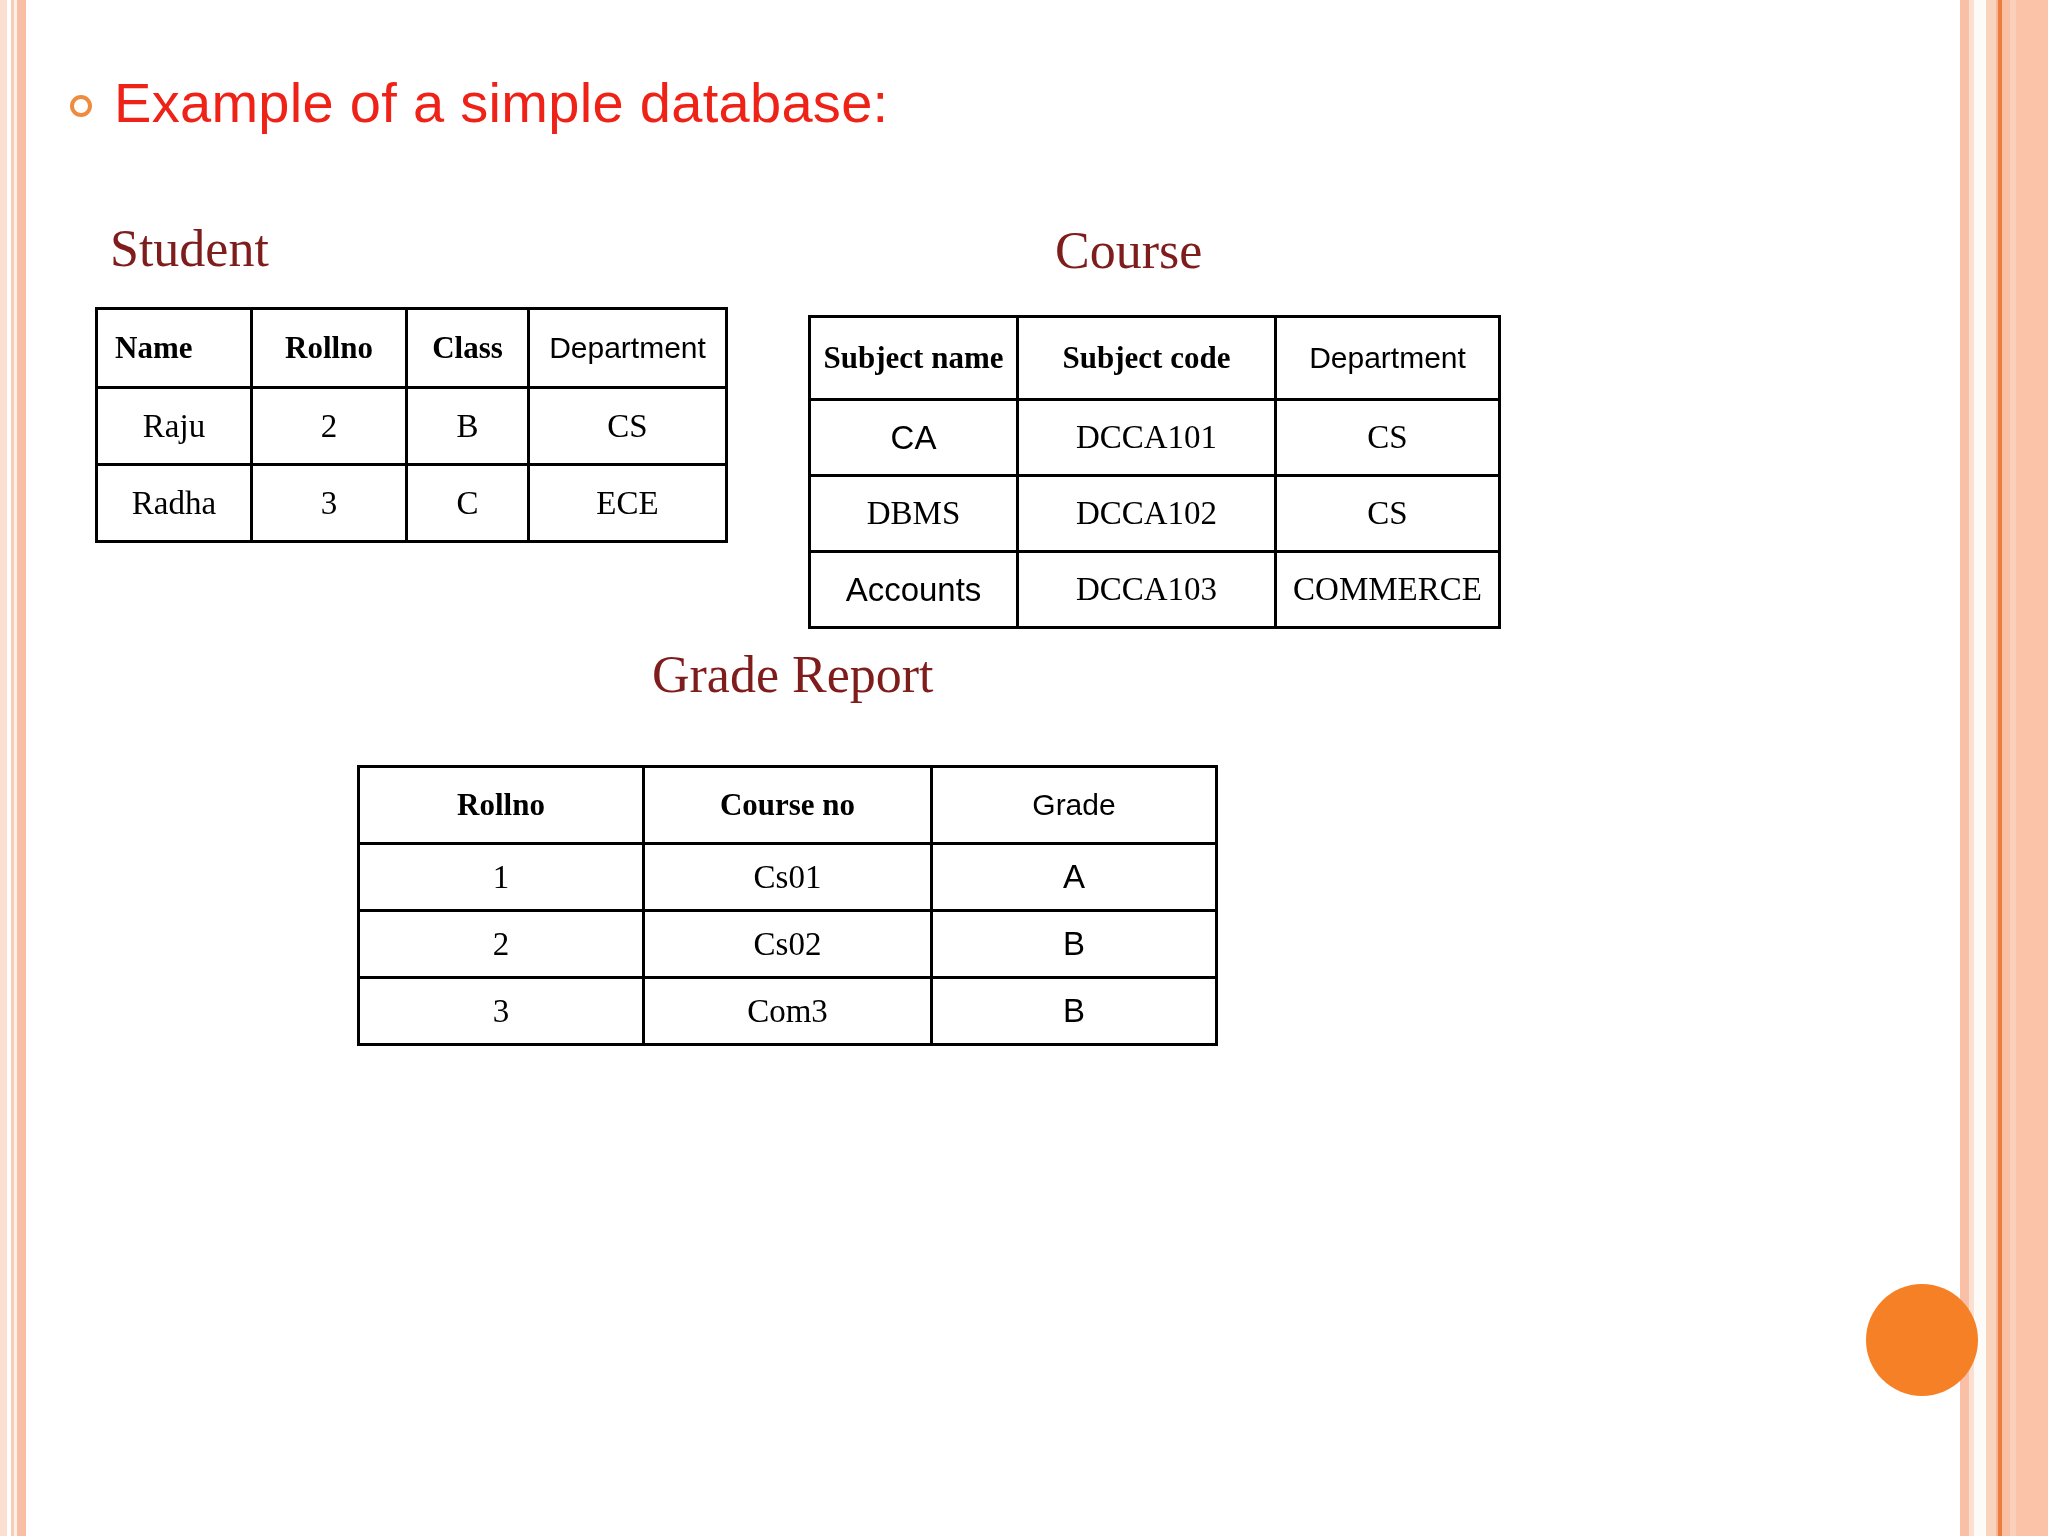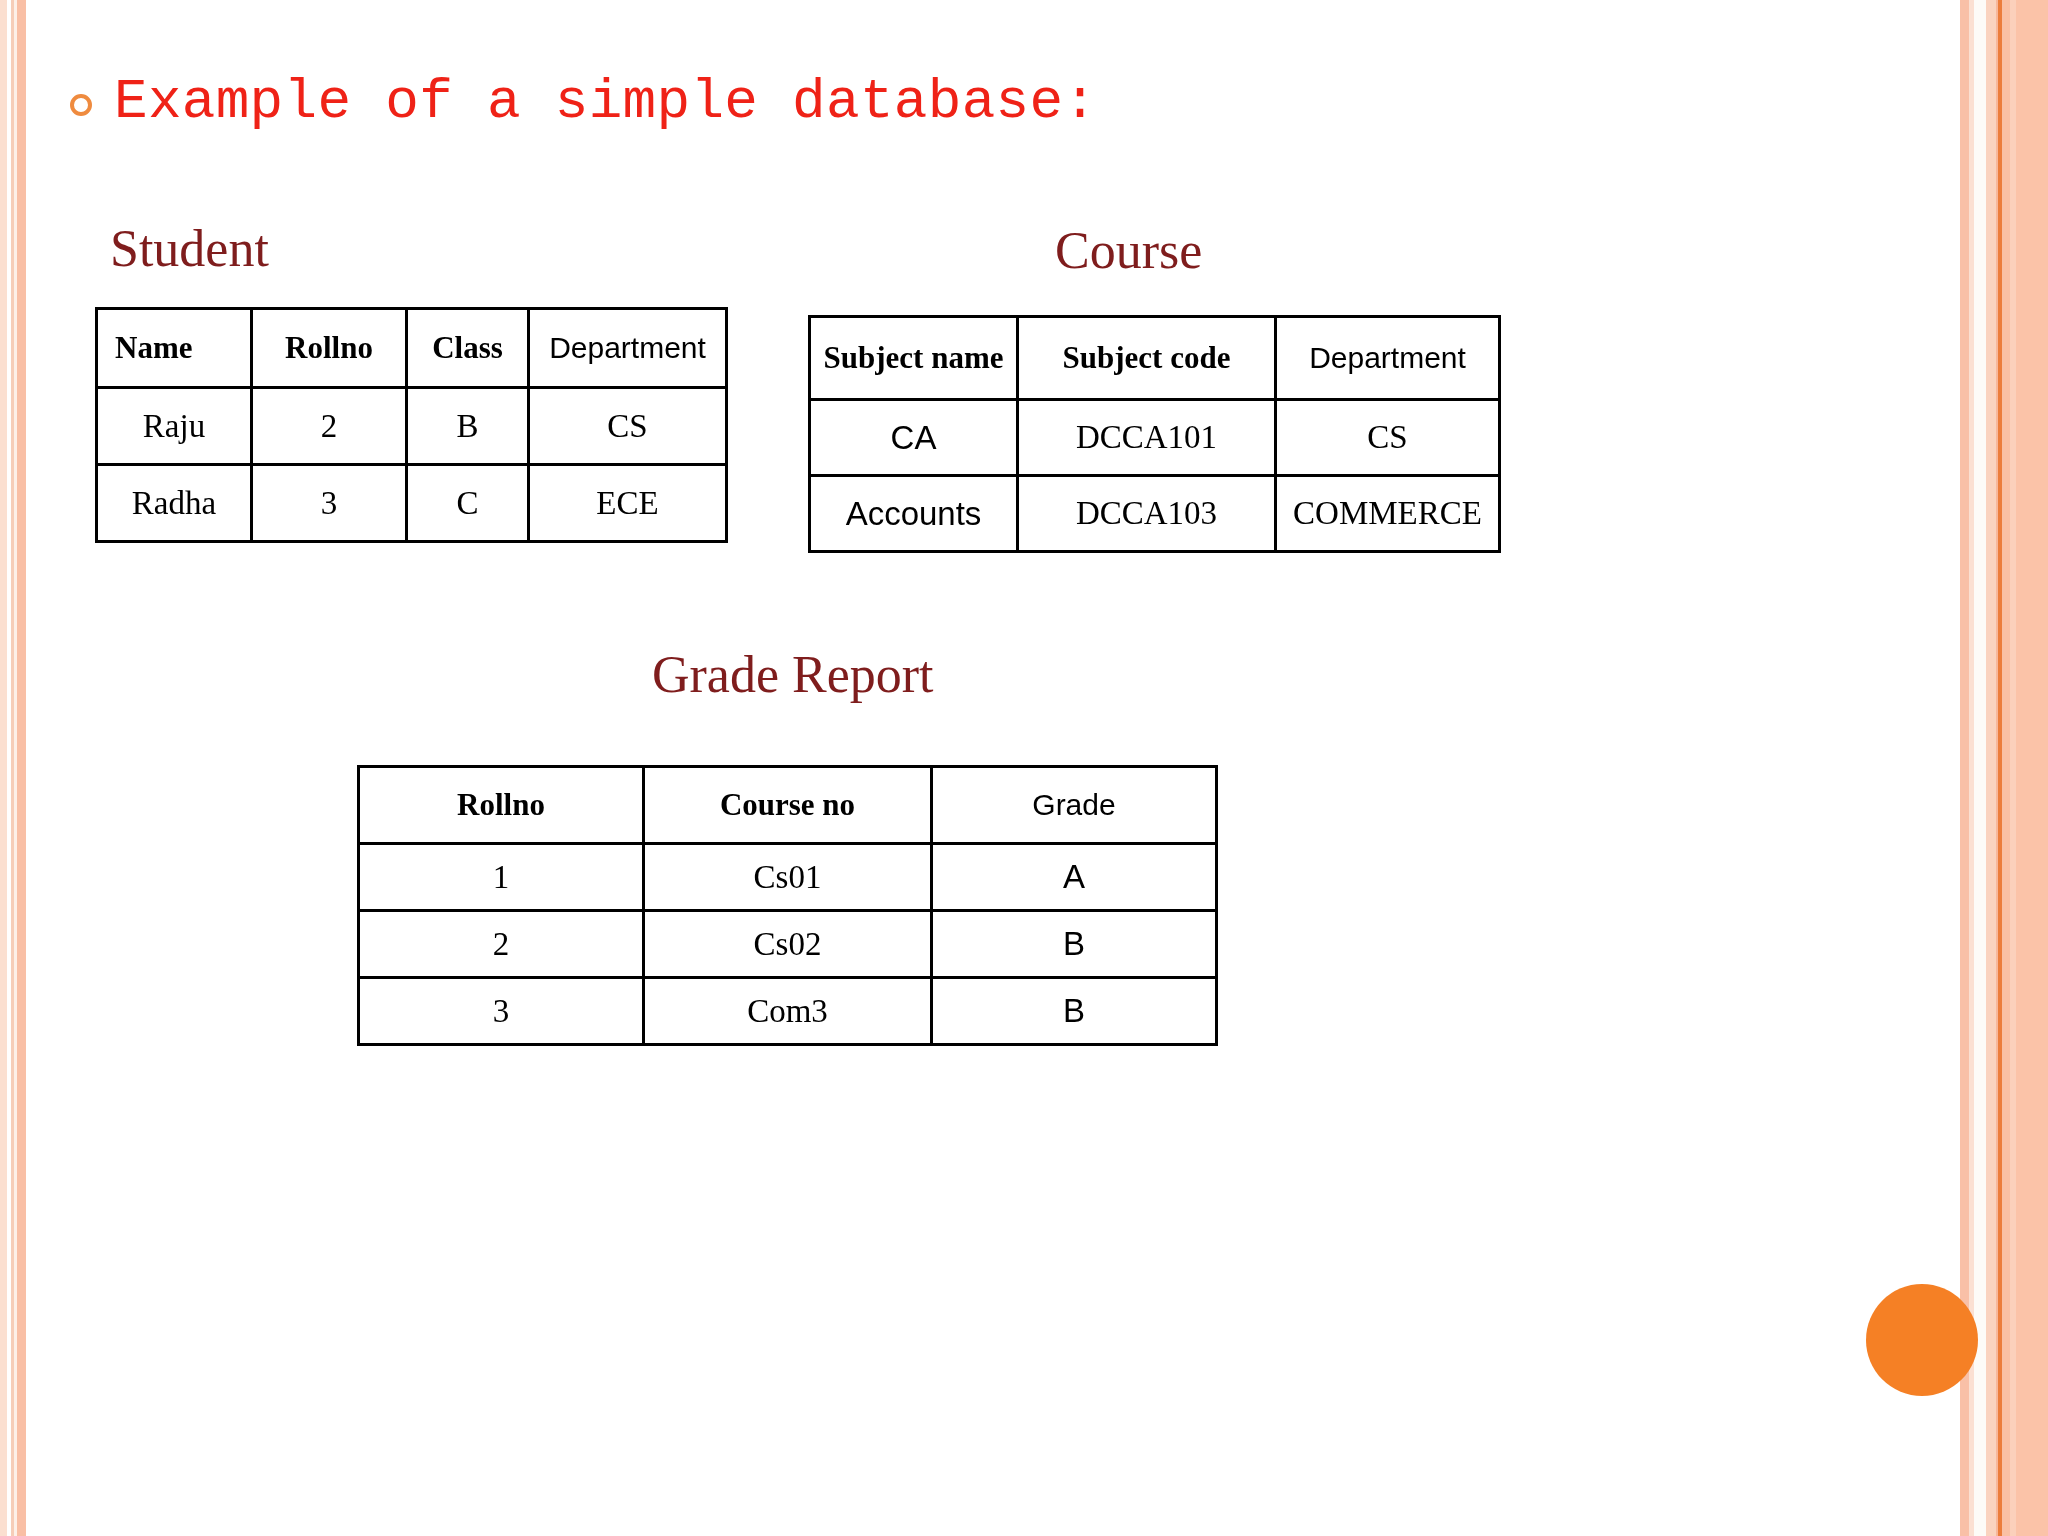--- a/index.html
+++ b/index.html
@@ -59,21 +59,21 @@
   .bullet-ring {
     width: 22px;
     height: 22px;
     border-radius: 50%;
     border: 4px solid #ef8b3f;
     box-sizing: border-box;
     flex: 0 0 auto;
     margin-top: 6px;
   }
   .title-text {
-    font-family: Liberation Mono, monospace;
+    font-family: Liberation Sans, sans-serif;
     font-size: 56px;
     color: #ef2217;
     letter-spacing: 0.3px;
     white-space: nowrap;
   }
 
   
   .tbl-title {
     position: absolute;
     font-family: "Liberation Serif", serif;
@@ -230,20 +230,25 @@
       <th class="sans-hdr">Department</th>
     </tr>
   </thead>
   <tbody>
     <tr>
       <td class="sans">CA</td>
       <td class="oldstyle">DCCA101</td>
       <td>CS</td>
     </tr>
     <tr>
+      <td>DBMS</td>
+      <td class="oldstyle">DCCA102</td>
+      <td>CS</td>
+    </tr>
+    <tr>
       <td class="sans">Accounts</td>
       <td class="oldstyle">DCCA103</td>
       <td>COMMERCE</td>
     </tr>
   </tbody>
 </table>
 
 <div class="tbl-title" id="grade-title">Grade Report</div>
 
 <table class="db" id="grade-table">

